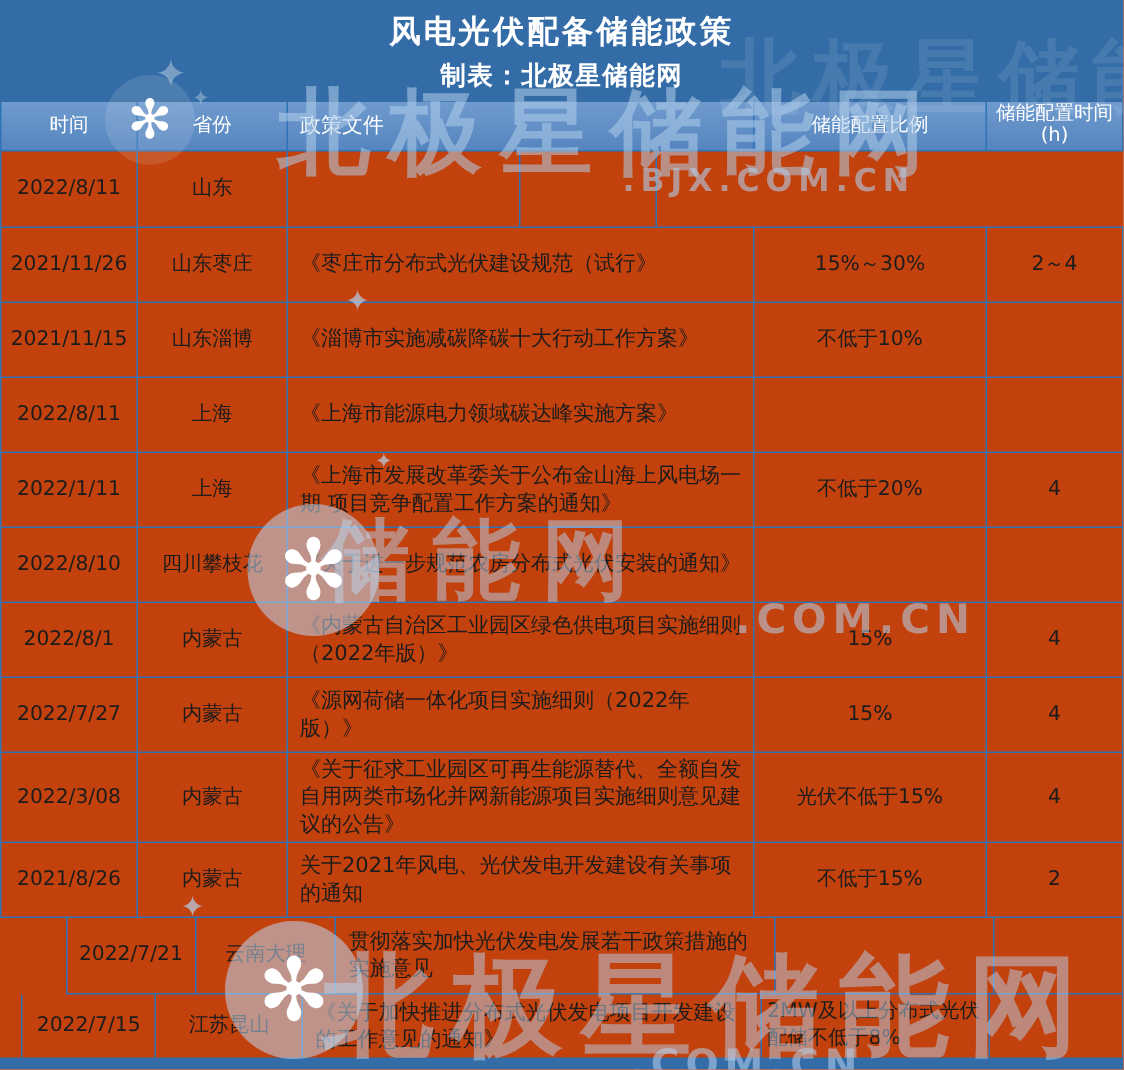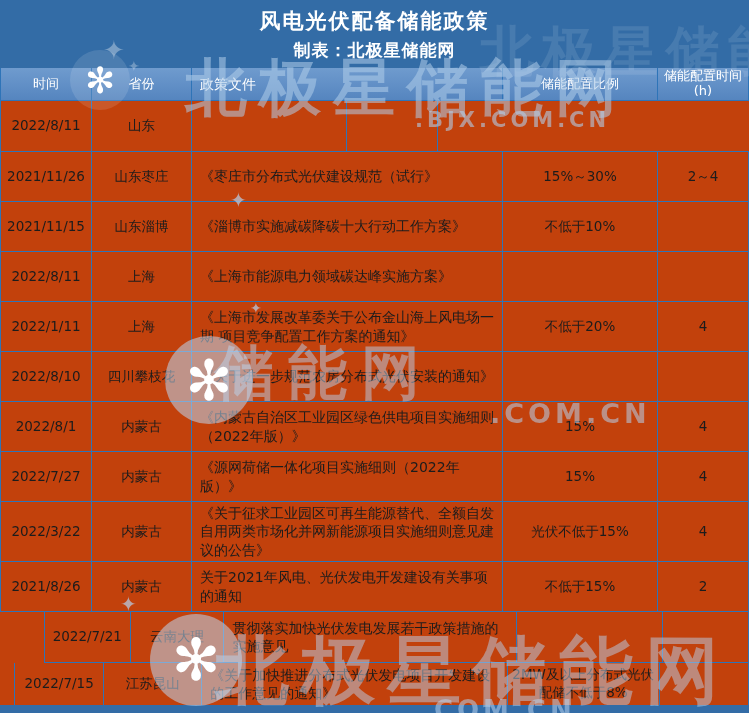--- a/index.html
+++ b/index.html
@@ -53,21 +53,21 @@
   .tbl-body .row:nth-child(9){height:60px;}
   .tbl-body .row:nth-child(11){height:51px;margin-left:44px;}
   .tbl-body .row:nth-child(12){height:42px;border-bottom:none;padding-left:14px;}
   .cell{
     box-sizing:border-box;
     display:flex;align-items:center;
     border-right:1.6px solid #2e74b8;
     font-size:13.5px;line-height:1.32;
     overflow:hidden;
   }
-  .center{justify-content:center;text-align:center;}
+  .center{justify-content:center;text-align:left;}
   .c1{width:92px;border-left:1.6px solid #2e74b8;}
   .c2{width:100px;}
   .c3{width:311px;padding:1px 6px 1px 8px;font-size:14px;}
   .c4{width:155px;padding:1px 4px;}
   .c5{width:91px;}
   
   .bottom-bar{
     position:absolute;left:0;bottom:0;width:749px;height:8px;
     background:#336ca6;z-index:3;
   }
@@ -164,21 +164,21 @@
       <div class="cell c5 center">4</div>
     </div>
         <div class="row">
       <div class="cell c1 center">2022/7/27</div>
       <div class="cell c2 center">内蒙古</div>
       <div class="cell c3">《源网荷储一体化项目实施细则（2022年版）》</div>
       <div class="cell c4 center">15%</div>
       <div class="cell c5 center">4</div>
     </div>
         <div class="row">
-      <div class="cell c1 center">2022/3/22</div>
+      <div class="cell c1 center">2022/3/08</div>
       <div class="cell c2 center">内蒙古</div>
       <div class="cell c3">《关于征求工业园区可再生能源替代、全额自发自用两类市场化并网新能源项目实施细则意见建议的公告》</div>
       <div class="cell c4 center">光伏不低于15%</div>
       <div class="cell c5 center">4</div>
     </div>
         <div class="row">
       <div class="cell c1 center">2021/8/26</div>
       <div class="cell c2 center">内蒙古</div>
       <div class="cell c3">关于2021年风电、光伏发电开发建设有关事项的通知</div>
       <div class="cell c4 center">不低于15%</div>

